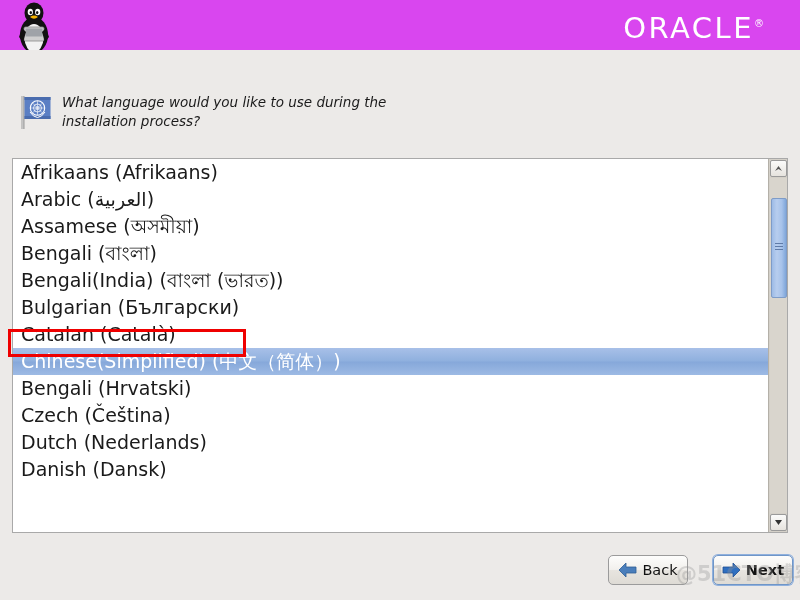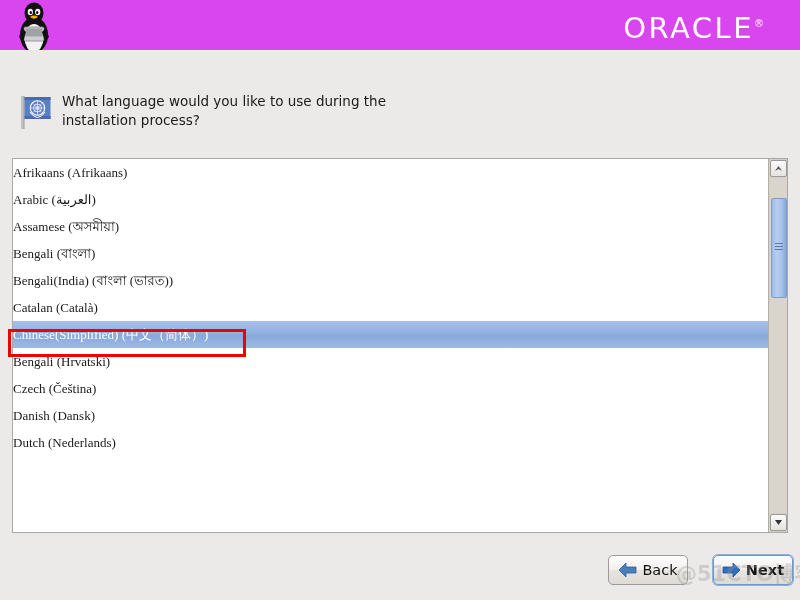--- a/index.html
+++ b/index.html
@@ -50,21 +50,22 @@
     vertical-align: super;
     letter-spacing: 0;
   }
 
   
   .question-row {
     position: absolute;
     left: 14px; top: 88px;
     width: 700px;
     display: flex;
-    align-items: flex-start;
+    align-items: center;
+    font-style: italic;
   }
   .flag-icon {
     width: 42px; height: 42px;
     flex: 0 0 42px;
     margin-right: 6px;
     margin-top: 2px;
   }
   .question-text {
     font-size: 13.5px;
     color: #1a1a1a;
@@ -85,25 +86,25 @@
   }
   .list-viewport {
     position: absolute;
     left: 0; top: 0;
     width: 756px; height: 373px;
     overflow: hidden;
   }
   .list-item {
     height: 27px;
     line-height: 27px;
-    font-size: 13px;
+    padding-left: 8px;
+    font-size: 19px;
     color: #1a1a1a;
     white-space: nowrap;
     box-sizing: border-box;
-    font-family: Liberation Serif, serif;
   }
   .list-item.selected {
     background: linear-gradient(to bottom, #a8c0e8 0%, #8fb0de 48%, #86a8da 52%, #9dbae4 100%);
     color: #ffffff;
   }
 
   
   .scrollbar {
     position: absolute;
     right: 0; top: 0;
@@ -245,26 +246,27 @@
   <div class="question-text">What language would you like to use during the installation process?</div>
 </div>
 
 <div class="listbox">
   <div class="list-viewport" id="list-viewport">
       <div class="list-item">Afrikaans (Afrikaans)</div>
       <div class="list-item">Arabic (العربية)</div>
       <div class="list-item">Assamese (অসমীয়া)</div>
       <div class="list-item">Bengali (বাংলা)</div>
       <div class="list-item">Bengali(India) (বাংলা (ভারত))</div>
+      <div class="list-item">Bulgarian (Български)</div>
       <div class="list-item">Catalan (Català)</div>
       <div class="list-item selected">Chinese(Simplified) (中文（简体）)</div>
       <div class="list-item">Bengali (Hrvatski)</div>
       <div class="list-item">Czech (Čeština)</div>
+      <div class="list-item">Dutch (Nederlands)</div>
       <div class="list-item">Danish (Dansk)</div>
-      <div class="list-item">Dutch (Nederlands)</div>
     </div>
 
   <div class="scrollbar">
     <div class="sb-btn up">
       <svg width="9" height="7" viewBox="0 0 9 7" class="arrow-svg">
         <path d="M4.5 1 L8 6 L4.5 4 L1 6 Z" fill="#555555"></path>
       </svg>
     </div>
     <div class="sb-track">
       <div class="sb-thumb">

